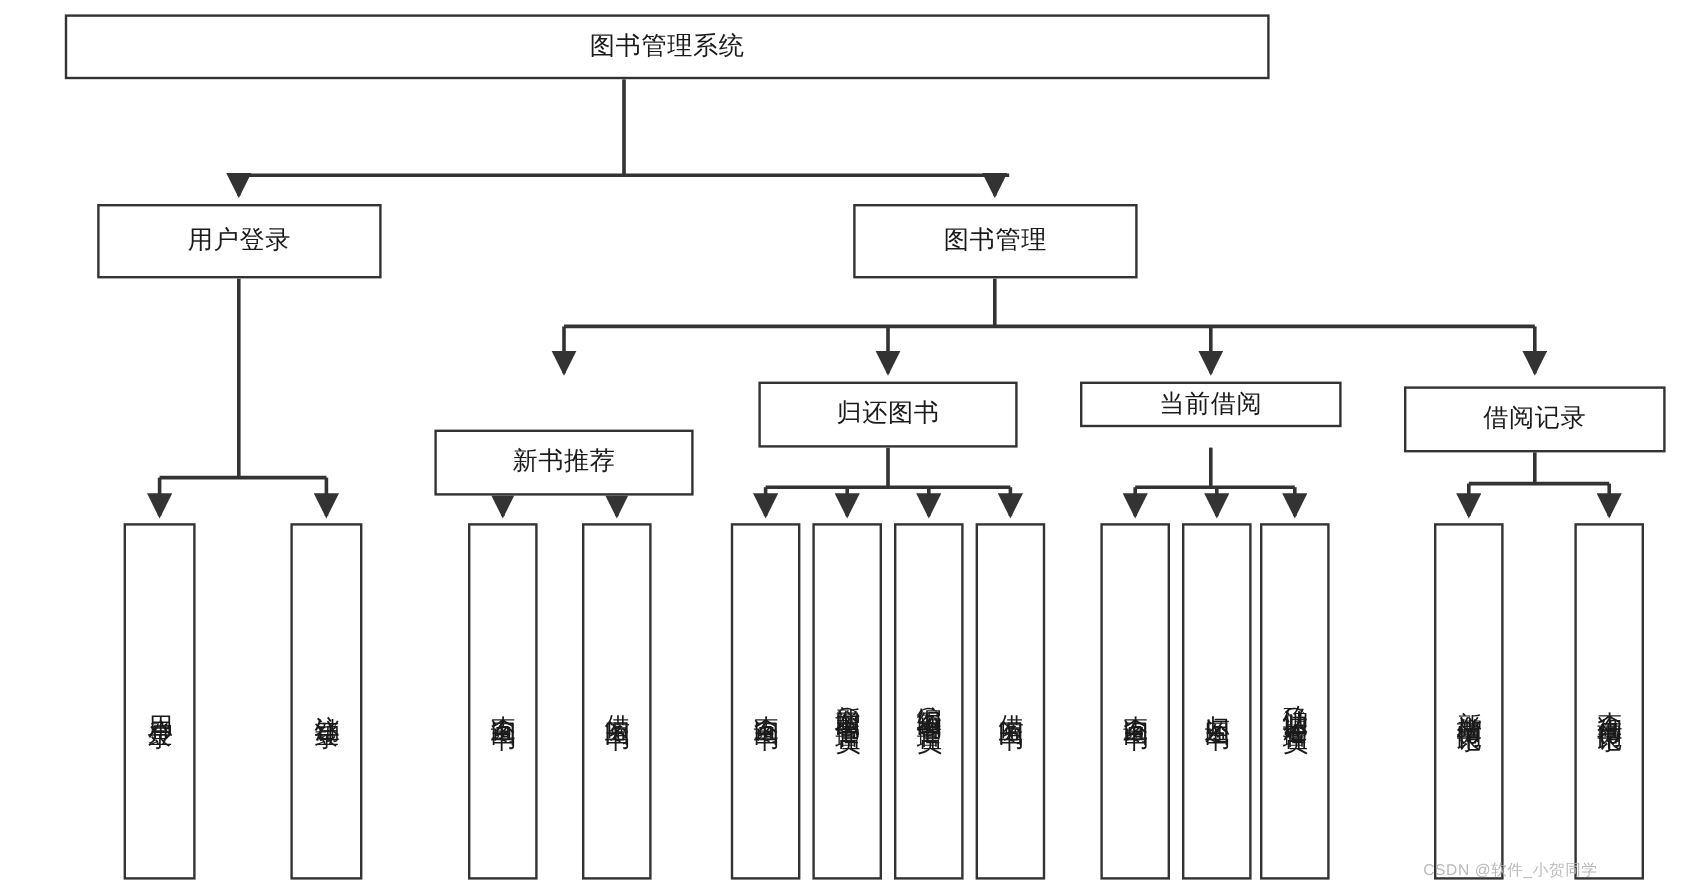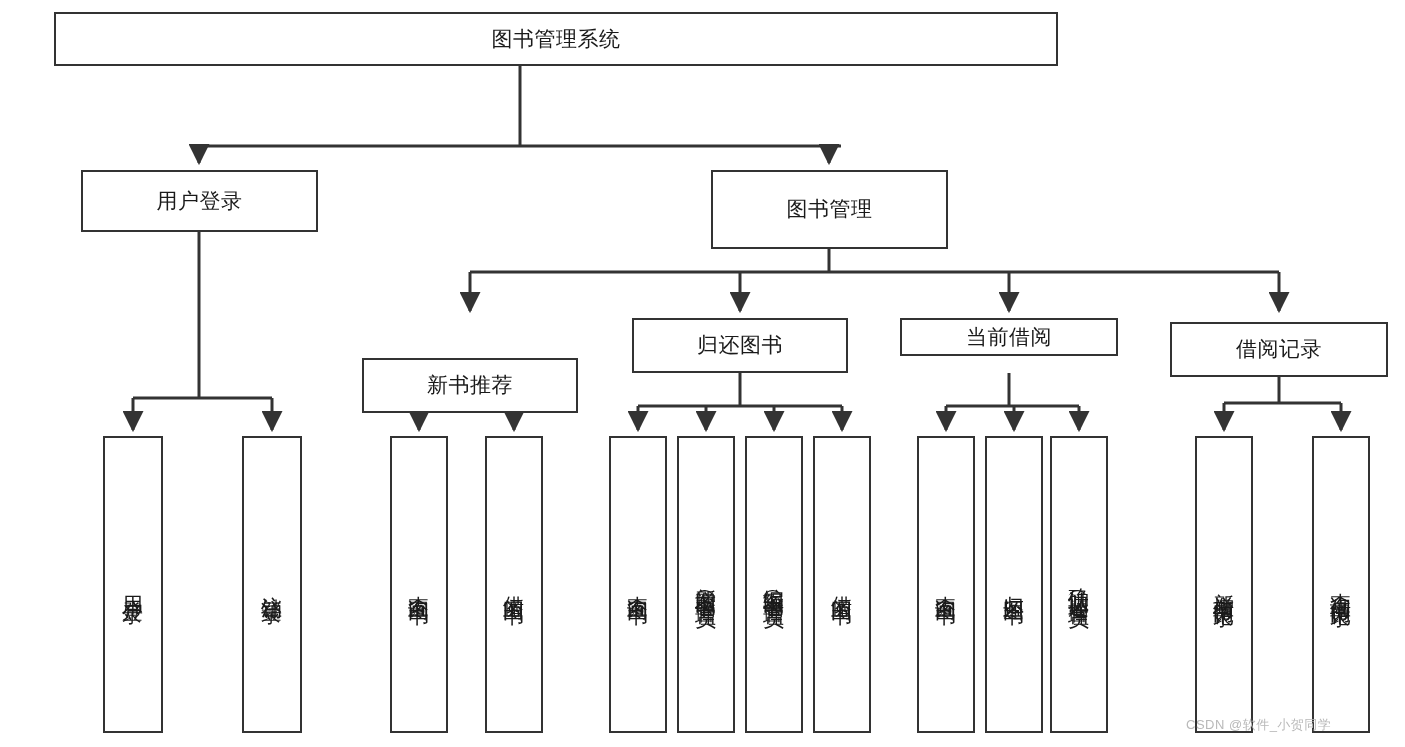--- a/index.html
+++ b/index.html
@@ -120,21 +120,21 @@
     </g>
   </svg>
 
   <div class="node h" style="left:18px; top:12px; width:1004px; height:54px;margin-left:36px;">
     <span class="label">图书管理系统</span>
   </div>
 
   <div class="node h" style="left:81px; top:170px; width:237px; height:62px;">
     <span class="label">用户登录</span>
   </div>
-  <div class="node h" style="left:711px; top:170px; width:237px; height:79px;">
+  <div class="node h" style="left:711px; top:170px; width:237px; height:62px;">
     <span class="label">图书管理</span>
   </div>
 
   <div class="node h" style="left:362px; top:318px; width:216px; height:55px;margin-top:40px;">
     <span class="label">新书推荐</span>
   </div>
   <div class="node h" style="left:632px; top:318px; width:216px; height:55px;">
     <span class="label">归还图书</span>
   </div>
   <div class="node h" style="left:900px; top:318px; width:218px; height:38px;">

